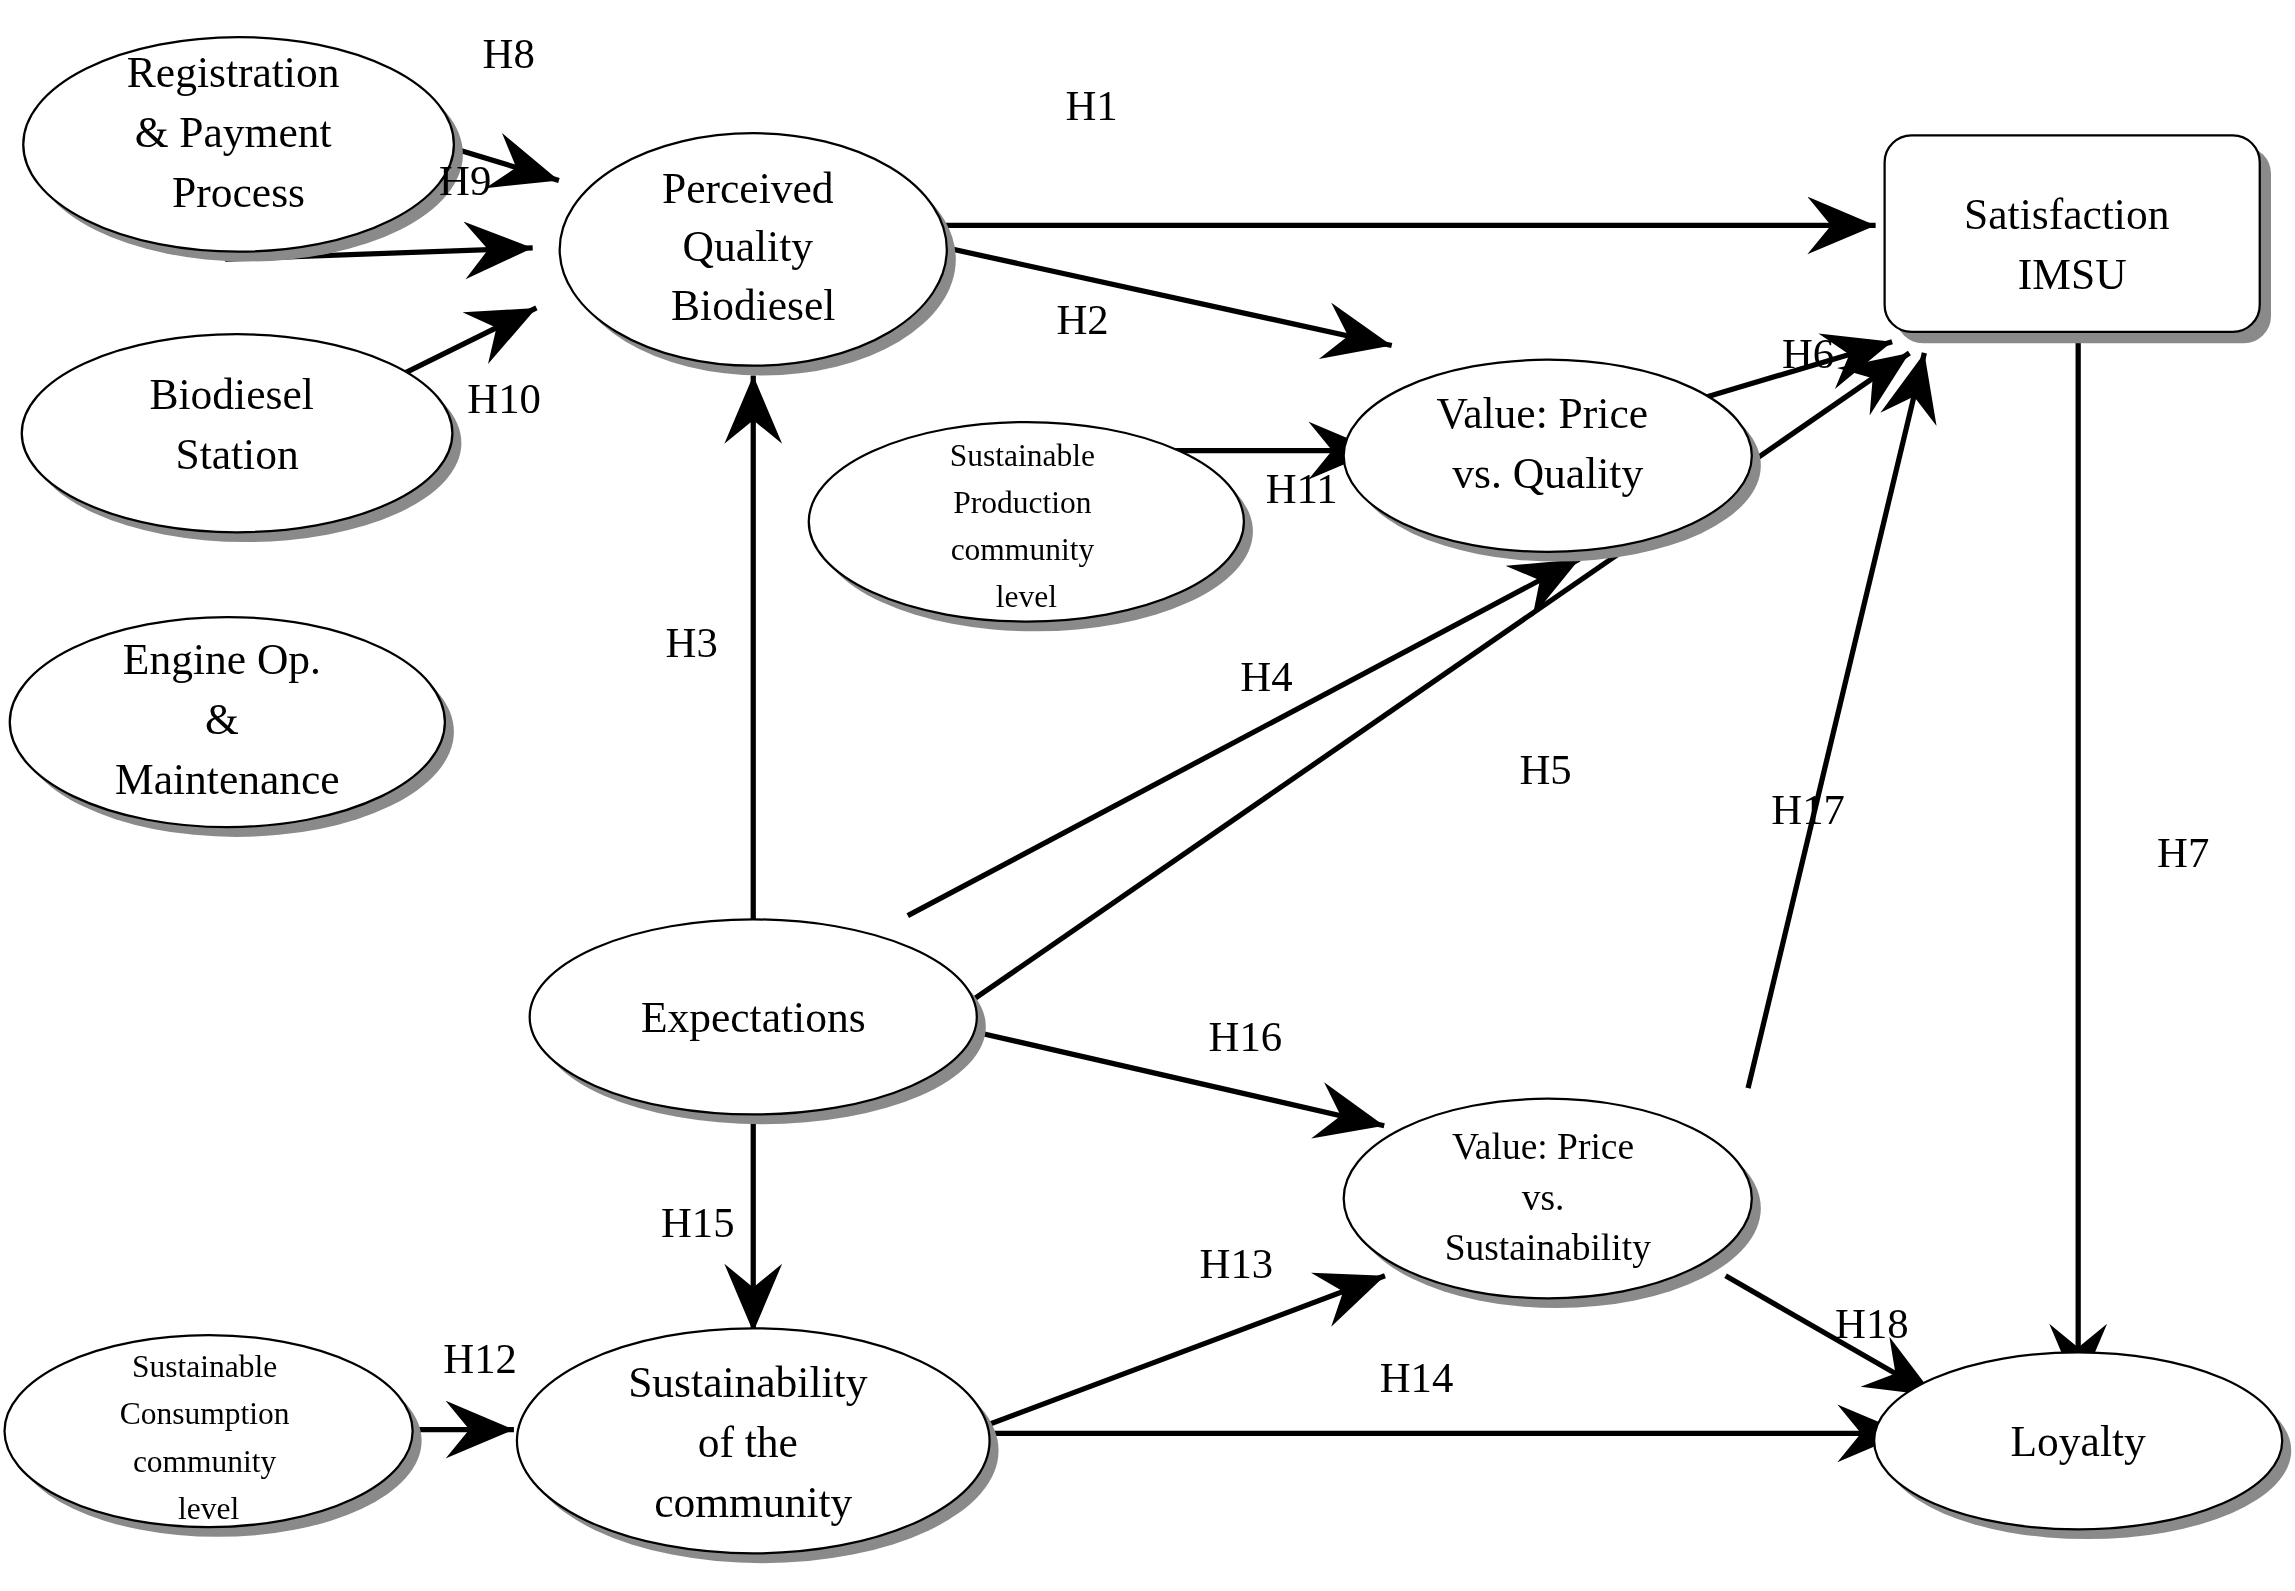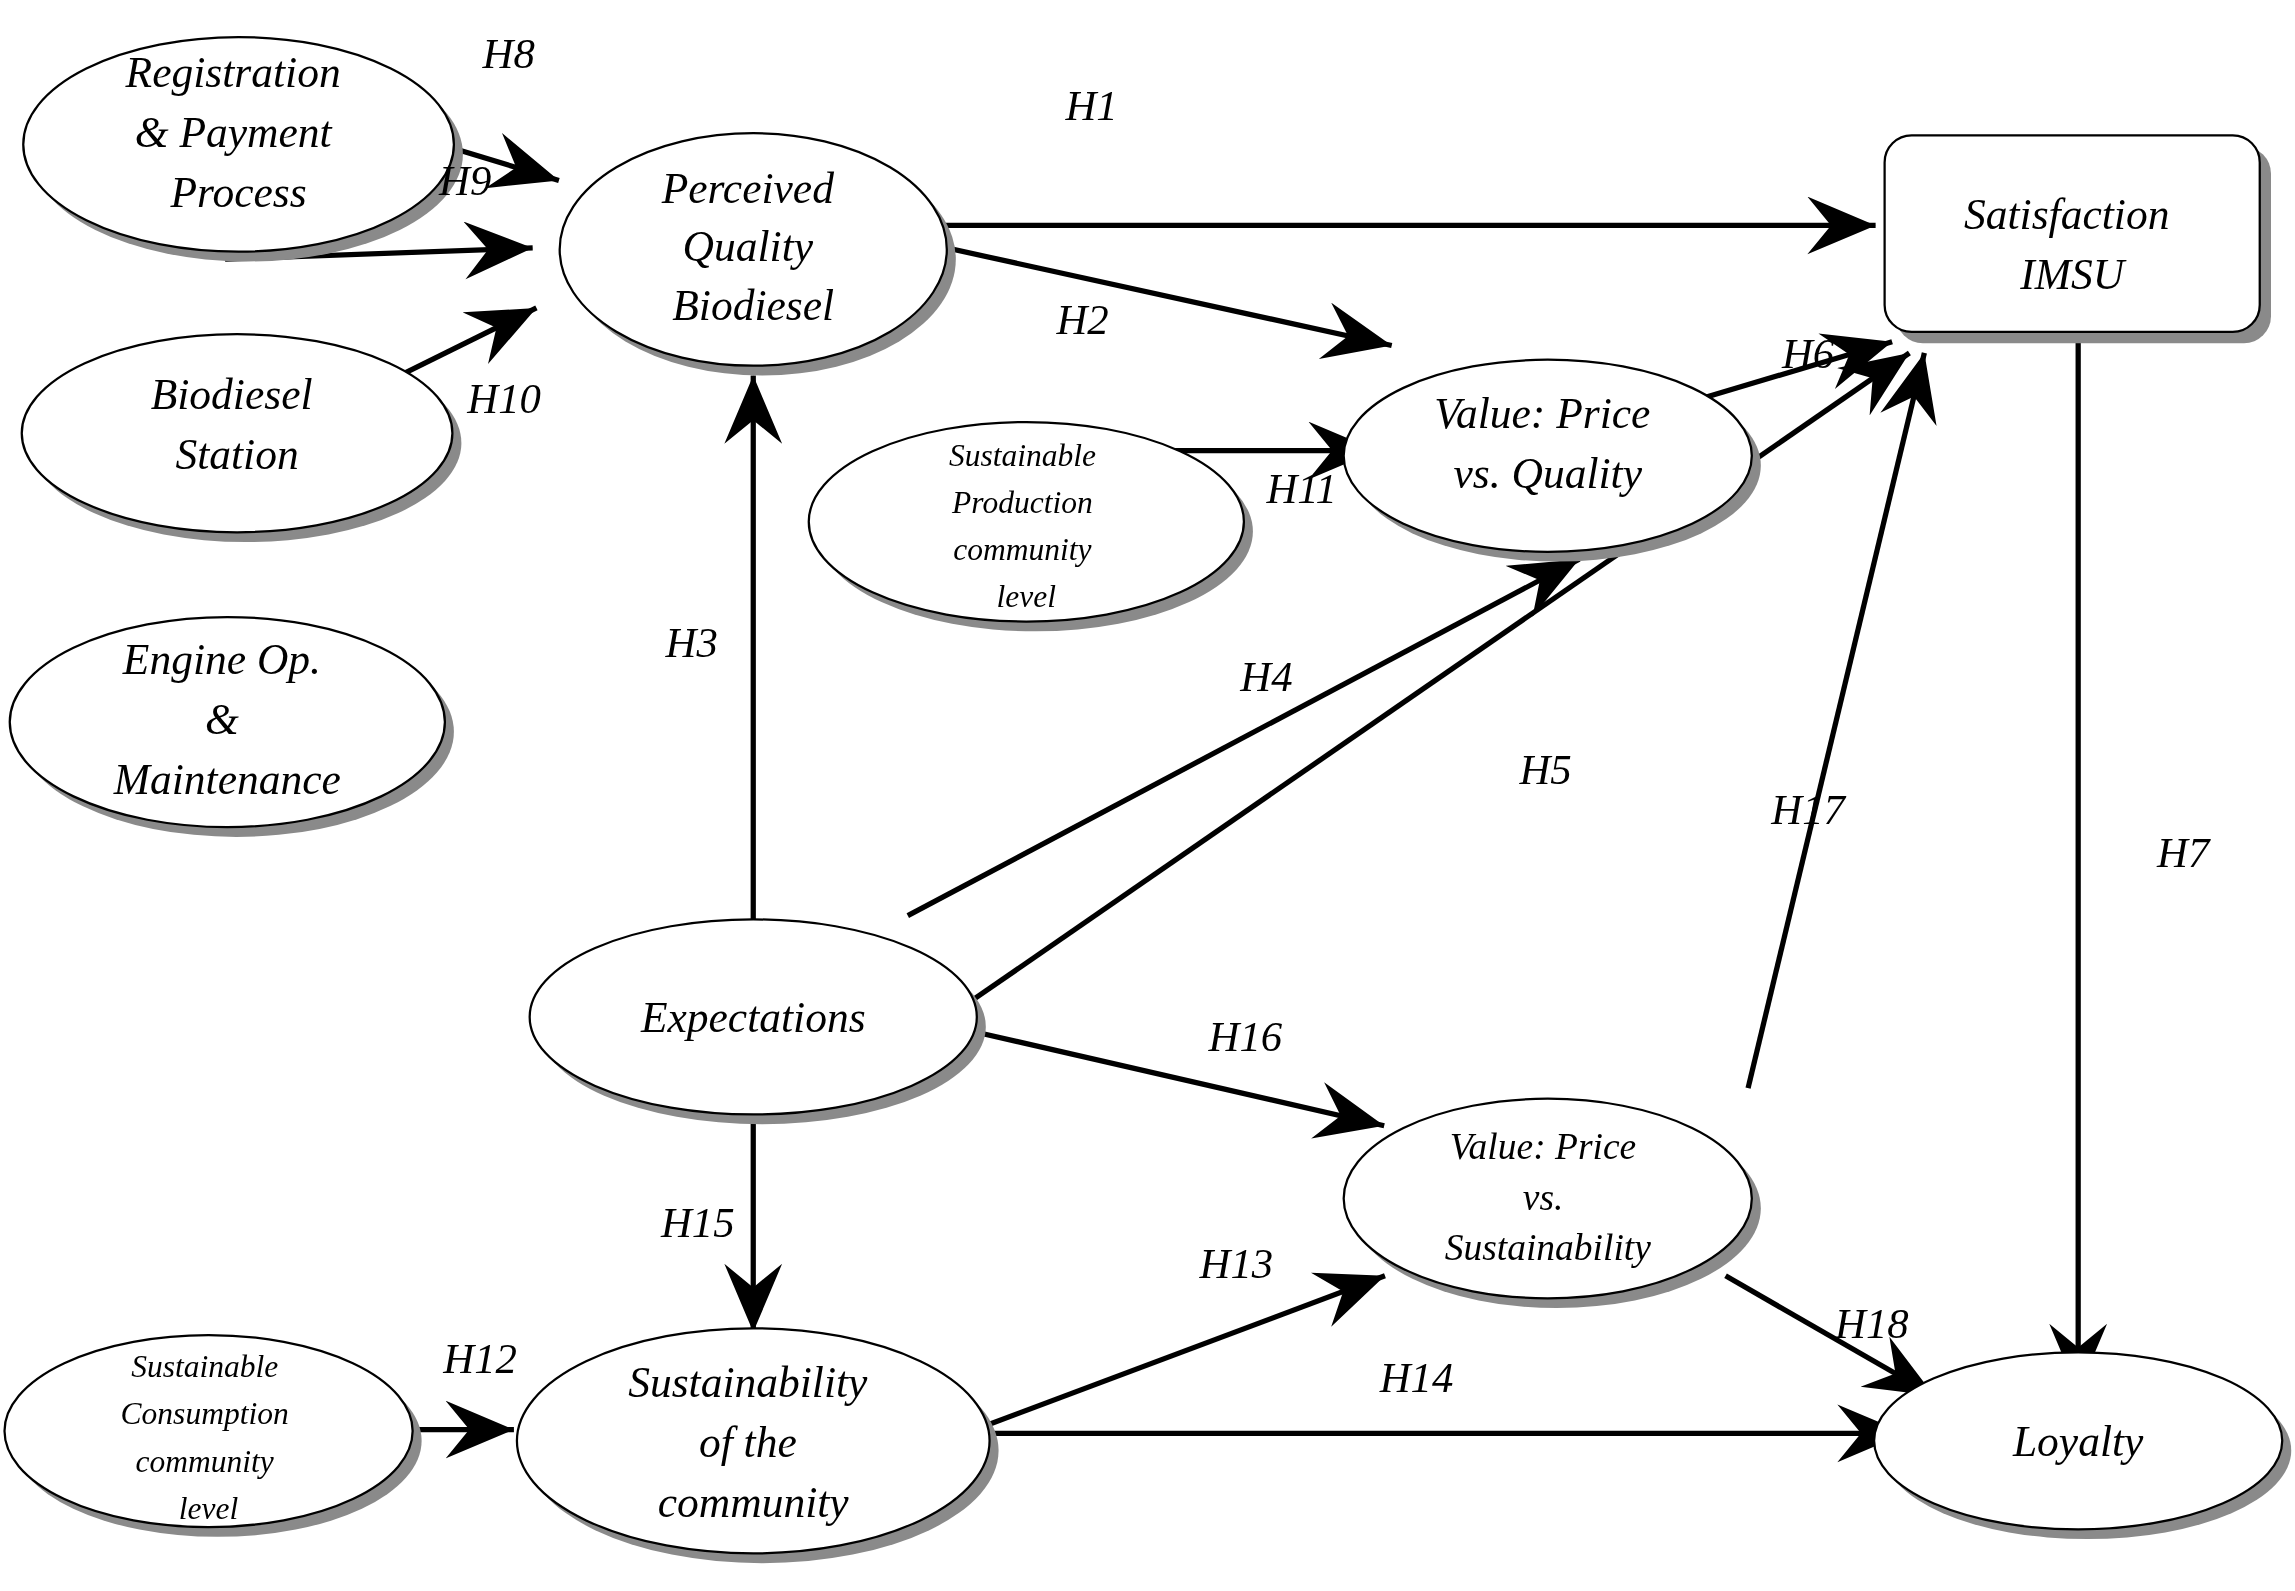--- a/index.html
+++ b/index.html
@@ -1,17 +1,17 @@
 <!DOCTYPE html>
 <html style="font-size:12px"><head>
 <meta charset="utf-8">
 <style>
   html,body{margin:0;padding:0;background:#ffffff;}
   body{font-family:"Liberation Serif","DejaVu Serif",serif;}
-  #stage{position:relative;width:2295px;height:1592px;background:#fff;overflow:hidden;font-style:italic;}
+  #stage{position:relative;width:2295px;height:1592px;background:#fff;overflow:hidden;}
   svg{display:block;}
   .node-shape{fill:#ffffff;stroke:#000000;stroke-width:3;}
   .node-shadow{fill:#8a8a8a;stroke:none;}
   .edge{stroke:#000000;stroke-width:7;fill:none;}
   .nodelabel{font-family:"Liberation Serif","DejaVu Serif",serif;fill:#000;text-anchor:middle;}
   .t-big{font-size:58px;}
   .t-sm{font-size:42px;}
   .t-md{font-size:50px;}
   .hlabel{font-family:"Liberation Serif","DejaVu Serif",serif;fill:#000;font-size:57px;text-anchor:middle;}
 </style>

